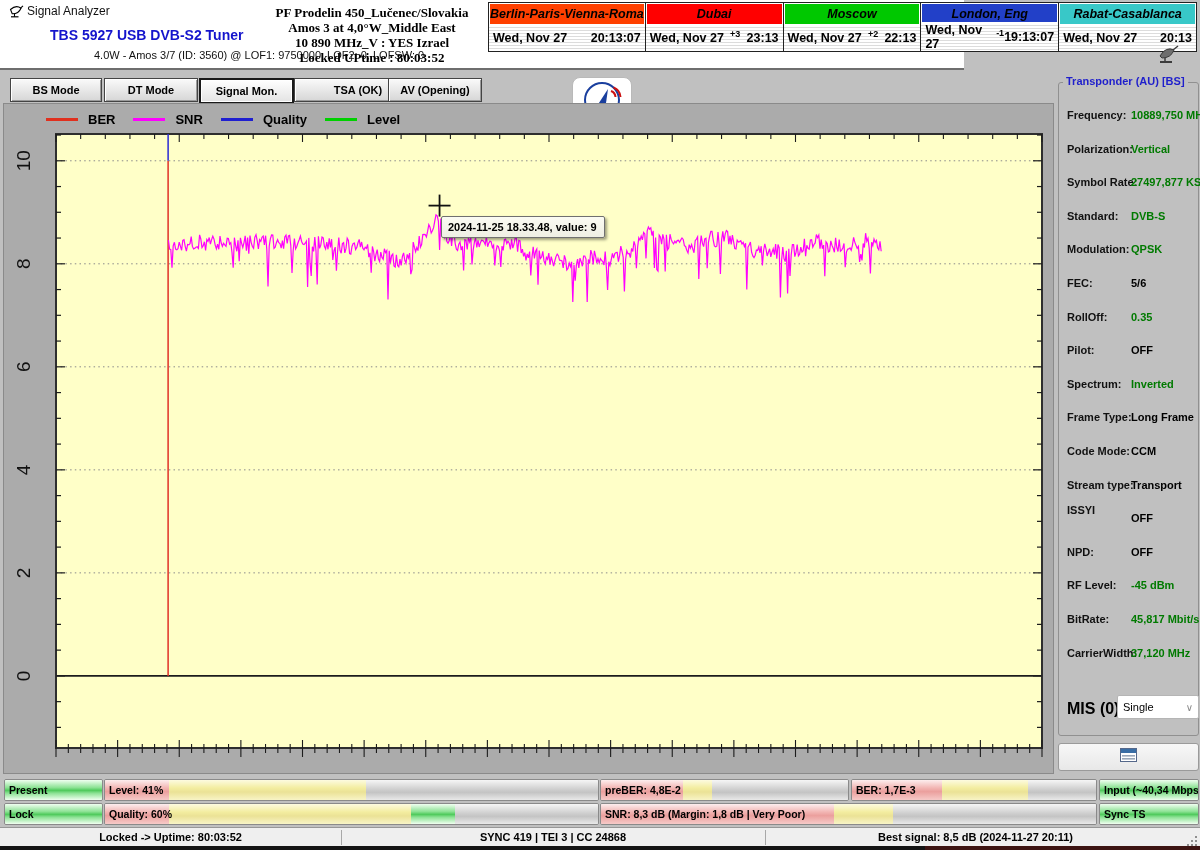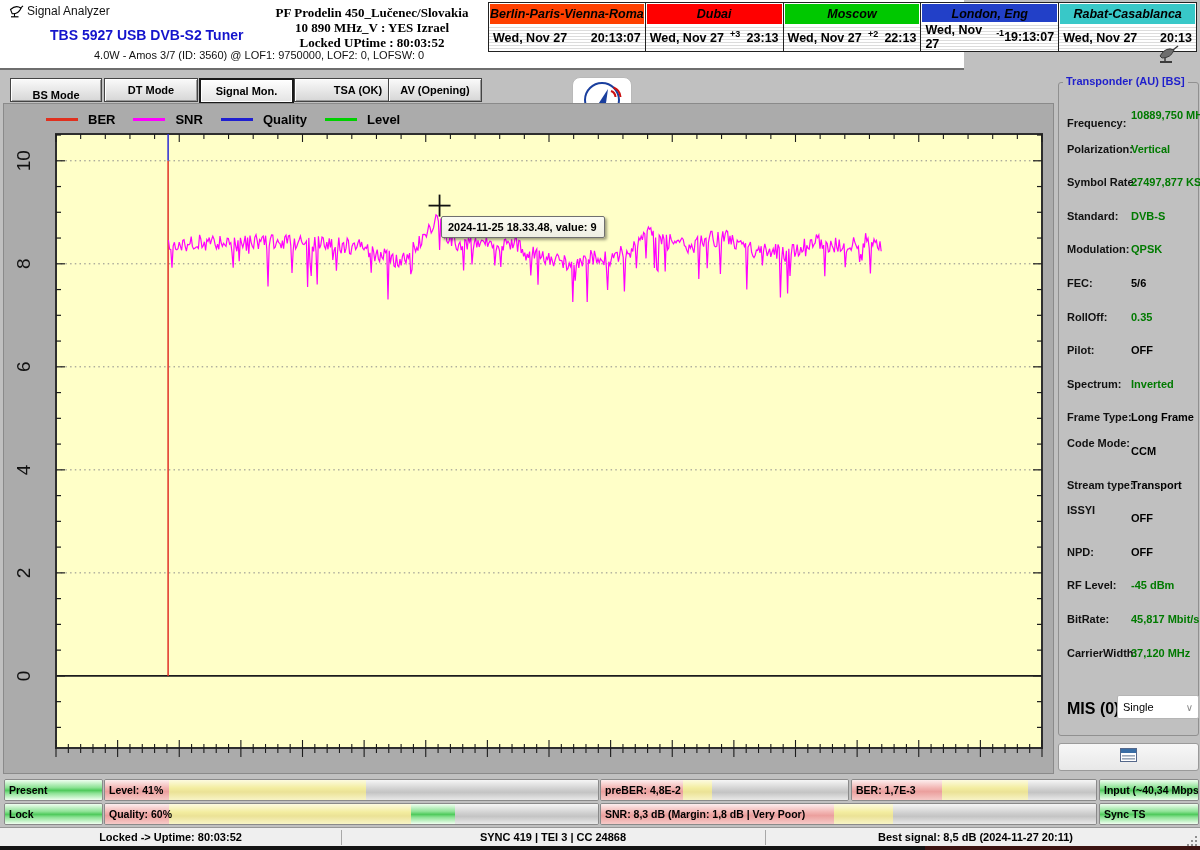--- a/index.html
+++ b/index.html
@@ -80,20 +80,21 @@
       <line x1="12.5" y1="5.2" x2="15" y2="2.8" stroke="#000" stroke-width="1.1"></line>
       <line x1="6.5" y1="10.8" x2="6.5" y2="13.8" stroke="#000" stroke-width="1.1"></line>
       <line x1="3" y1="13.8" x2="10.5" y2="13.8" stroke="#000" stroke-width="1.2"></line>
     </svg>
   </span>
   <span class="abs" id="titlebar-title">Signal Analyzer</span>
   <span class="abs" id="tuner-title">TBS 5927 USB DVB-S2 Tuner</span>
   <span class="abs" id="tuner-sub">4.0W - Amos 3/7 (ID: 3560) @ LOF1: 9750000, LOF2: 0, LOFSW: 0</span>
   <div class="abs" id="site-block">
       <div>PF Prodelin 450_Lučenec/Slovakia</div>
+      <div>Amos 3 at 4,0°W_Middle East</div>
       <div>10 890 MHz_V : YES Izrael</div>
       <div>Locked UPtime : 80:03:52</div>
     </div>
   <div class="abs" id="clocks">
       <div class="clock-col">
         <div class="clock-city" style="background: rgb(255, 64, 0);">Berlin-Paris-Vienna-Roma</div>
         <div class="clock-row">
           <span>Wed, Nov 27</span>
           <span class="clock-offset"></span>
           <span>20:13:07</span>
@@ -136,21 +137,21 @@
 <span class="abs" id="corner-icon">
   <svg width="30" height="22" viewBox="0 0 30 22">
     <path d="M8 14 Q14 4 22 8 Q19 16 10 16 Z" fill="#6e6e6e" stroke="#3c3c3c"></path>
     <line x1="21" y1="8" x2="26" y2="4" stroke="#3c3c3c" stroke-width="1.5"></line>
     <line x1="13" y1="16" x2="13" y2="20" stroke="#3c3c3c" stroke-width="1.5"></line>
     <line x1="8" y1="20" x2="20" y2="20" stroke="#3c3c3c" stroke-width="2"></line>
   </svg>
 </span>
 
 <div id="tabs">
-    <div class="tab" style="left: 10px; width: 90px; align-items: flex-end;">
+    <div class="tab" style="left: 10px; width: 90px;">
       <span>BS Mode</span>
     </div>
     <div class="tab" style="left: 104px; width: 92px;">
       <span>DT Mode</span>
     </div>
     <div class="tab active" style="left: 199px; width: 91px;">
       <span>Signal Mon.</span>
     </div>
     <div class="tab" style="left: 294px; width: 90px; padding-left: 18px;">
       <span>TSA (OK)</span>
@@ -380,41 +381,41 @@
       <line x1="164.1082" y1="571.8859060402684" x2="164.1082" y2="56.78523489932884" stroke="#E03127" stroke-width="1.5"></line>
       <line x1="164.1082" y1="56.78523489932884" x2="164.1082" y2="30" stroke="#2A2AD4" stroke-width="1.5"></line>
       <path d="M164.4 136.2L165.6 145.1L166.8 145.6L168.0 163.7L169.2 141.9L170.4 138.3L171.6 145.0L172.8 145.7L174.0 144.6L175.2 138.2L176.4 142.2L177.6 146.3L178.8 136.4L180.0 135.7L181.2 142.3L182.4 147.2L183.6 140.5L184.8 140.9L186.0 139.6L187.2 132.6L188.4 142.4L189.6 145.0L190.8 144.3L192.0 143.2L193.2 142.8L194.4 144.4L195.6 130.9L196.8 135.0L198.0 143.5L199.2 141.7L200.4 137.8L201.6 146.4L202.8 135.5L204.0 137.4L205.2 133.5L206.4 140.2L207.6 135.6L208.8 132.2L210.0 135.1L211.2 141.1L212.4 144.8L213.6 140.1L214.8 145.3L216.0 132.0L217.2 139.0L218.4 142.3L219.6 139.2L220.8 141.0L222.0 142.4L223.2 134.3L224.4 134.6L225.6 140.2L226.8 138.7L228.0 148.5L229.2 163.7L230.4 133.7L231.6 141.5L232.8 147.3L234.0 136.4L235.2 157.1L236.4 133.8L237.6 139.3L238.8 143.4L240.0 138.6L241.2 131.9L242.4 146.6L243.6 133.5L244.8 149.8L246.0 131.5L247.2 138.6L248.4 142.5L249.6 144.3L250.8 133.3L252.0 130.7L253.2 136.7L254.4 144.9L255.6 135.6L256.8 137.4L258.0 133.2L259.2 132.0L260.4 140.8L261.6 131.7L262.8 145.3L264.0 182.6L265.2 142.2L266.4 134.6L267.6 131.0L268.8 131.1L270.0 144.3L271.2 143.1L272.4 138.7L273.6 135.7L274.8 138.7L276.0 139.6L277.2 144.1L278.4 136.7L279.6 144.7L280.8 132.9L282.0 131.1L283.2 139.4L284.4 132.0L285.6 131.4L286.8 141.6L288.0 169.0L289.2 146.3L290.4 134.5L291.6 144.9L292.8 142.4L294.0 138.8L295.2 135.7L296.4 132.0L297.6 137.5L298.8 140.1L300.0 140.6L301.2 139.2L302.4 137.1L303.6 182.9L304.8 133.9L306.0 158.5L307.2 171.9L308.4 142.7L309.6 147.4L310.8 133.1L312.0 147.1L313.2 180.5L314.4 132.2L315.6 144.4L316.8 141.1L318.0 133.0L319.2 133.9L320.4 142.3L321.6 144.9L322.8 138.0L324.0 145.3L325.2 134.3L326.4 143.5L327.6 135.2L328.8 156.0L330.0 146.7L331.2 143.1L332.4 166.8L333.6 147.5L334.8 133.5L336.0 146.3L337.2 149.3L338.4 139.6L339.6 138.7L340.8 148.9L342.0 144.4L343.2 134.3L344.4 136.5L345.6 149.5L346.8 150.1L348.0 142.5L349.2 139.5L350.4 139.1L351.6 145.5L352.8 143.4L354.0 138.8L355.2 135.4L356.4 143.2L357.6 138.0L358.8 144.2L360.0 145.9L361.2 143.2L362.4 144.3L363.6 140.3L364.8 153.1L366.0 148.9L367.2 168.8L368.4 142.5L369.6 147.5L370.8 157.2L372.0 150.3L373.2 145.7L374.4 154.9L375.6 157.5L376.8 148.1L378.0 153.4L379.2 155.3L380.4 144.8L381.6 148.6L382.8 146.6L384.0 195.5L385.2 146.7L386.4 159.2L387.6 151.6L388.8 150.1L390.0 162.0L391.2 163.1L392.4 150.9L393.6 161.4L394.8 162.9L396.0 155.2L397.2 161.5L398.4 152.3L399.6 148.9L400.8 156.3L402.0 159.2L403.2 150.4L404.4 154.1L405.6 149.1L406.8 170.2L408.0 165.6L409.2 138.1L410.4 143.2L411.6 147.7L412.8 143.6L414.0 146.6L415.2 132.1L416.4 143.2L417.6 140.5L418.8 130.6L420.0 130.3L421.2 130.6L422.4 133.0L423.6 127.4L424.8 120.7L426.0 123.3L427.2 129.0L428.4 126.7L429.6 123.7L430.8 116.9L432.0 110.8L433.2 111.9L434.4 117.0L435.6 146.0L436.8 114.6L438.0 124.1L439.2 130.2L440.4 133.4L441.6 125.9L442.8 137.4L444.0 139.2L445.2 136.8L446.4 128.4L447.6 142.0L448.8 128.1L450.0 129.5L451.2 139.6L452.4 145.1L453.6 146.4L454.8 140.2L456.0 138.0L457.2 146.2L458.4 142.2L459.6 166.4L460.8 135.7L462.0 136.1L463.2 145.5L464.4 133.9L465.6 138.0L466.8 133.3L468.0 160.4L469.2 145.9L470.4 138.2L471.6 134.0L472.8 143.5L474.0 136.4L475.2 143.0L476.4 138.8L477.6 136.2L478.8 136.5L480.0 137.8L481.2 140.6L482.4 132.7L483.6 142.7L484.8 139.1L486.0 137.1L487.2 137.9L488.4 143.6L489.6 141.3L490.8 161.5L492.0 147.2L493.2 141.8L494.4 142.6L495.6 147.2L496.8 162.9L498.0 142.1L499.2 146.4L500.4 135.6L501.6 135.1L502.8 139.6L504.0 137.3L505.2 139.2L506.4 145.5L507.6 135.4L508.8 144.1L510.0 140.0L511.2 133.8L512.4 134.2L513.6 147.7L514.8 136.4L516.0 136.9L517.2 149.0L518.4 145.2L519.6 152.3L520.8 148.6L522.0 156.3L523.2 149.9L524.4 153.8L525.6 147.6L526.8 171.4L528.0 153.3L529.2 142.8L530.4 154.5L531.6 147.3L532.8 145.0L534.0 180.7L535.2 146.6L536.4 154.5L537.6 153.1L538.8 147.4L540.0 156.9L541.2 160.1L542.4 153.4L543.6 155.4L544.8 149.0L546.0 160.7L547.2 152.6L548.4 157.2L549.6 162.1L550.8 157.0L552.0 152.6L553.2 150.2L554.4 151.7L555.6 156.3L556.8 156.4L558.0 157.0L559.2 164.0L560.4 151.4L561.6 155.4L562.8 166.0L564.0 164.4L565.2 158.9L566.4 162.5L567.6 157.8L568.8 197.9L570.0 161.0L571.2 176.6L572.4 160.9L573.6 155.2L574.8 163.9L576.0 154.1L577.2 157.6L578.4 162.3L579.6 152.0L580.8 152.0L582.0 155.0L583.2 198.1L584.4 155.5L585.6 159.5L586.8 146.1L588.0 150.3L589.2 160.4L590.4 146.9L591.6 152.2L592.8 159.0L594.0 154.7L595.2 159.0L596.4 154.7L597.6 156.3L598.8 157.6L600.0 161.0L601.2 147.6L602.4 163.8L603.6 186.0L604.8 157.8L606.0 161.4L607.2 156.0L608.4 149.4L609.6 154.2L610.8 149.5L612.0 148.6L613.2 148.5L614.4 157.6L615.6 151.7L616.8 142.2L618.0 147.1L619.2 153.1L620.4 187.6L621.6 155.5L622.8 146.8L624.0 149.8L625.2 149.5L626.4 153.6L627.6 144.4L628.8 147.5L630.0 137.3L631.2 141.7L632.4 164.1L633.6 143.1L634.8 133.8L636.0 136.2L637.2 132.1L638.4 135.8L639.6 128.5L640.8 130.0L642.0 154.4L643.2 126.8L644.4 123.0L645.6 125.2L646.8 123.9L648.0 131.5L649.2 126.8L650.4 164.1L651.6 133.4L652.8 165.6L654.0 167.1L655.2 131.1L656.4 133.0L657.6 140.1L658.8 130.4L660.0 135.4L661.2 167.4L662.4 130.8L663.6 145.8L664.8 143.9L666.0 130.2L667.2 135.4L668.4 138.3L669.6 139.9L670.8 137.1L672.0 138.8L673.2 136.6L674.4 136.3L675.6 138.3L676.8 135.9L678.0 134.0L679.2 135.5L680.4 141.7L681.6 142.5L682.8 146.4L684.0 148.9L685.2 140.7L686.4 144.1L687.6 140.5L688.8 145.1L690.0 148.8L691.2 136.7L692.4 135.1L693.6 132.8L694.8 174.9L696.0 142.6L697.2 131.5L698.4 139.1L699.6 142.6L700.8 134.8L702.0 134.2L703.2 164.3L704.4 138.6L705.6 132.5L706.8 127.3L708.0 127.3L709.2 135.8L710.4 141.9L711.6 142.8L712.8 142.2L714.0 128.1L715.2 141.0L716.4 169.9L717.6 135.9L718.8 127.4L720.0 137.5L721.2 129.9L722.4 126.5L723.6 127.6L724.8 140.2L726.0 131.8L727.2 140.4L728.4 131.2L729.6 137.9L730.8 144.5L732.0 145.0L733.2 136.2L734.4 138.0L735.6 137.6L736.8 136.7L738.0 140.0L739.2 138.4L740.4 142.6L741.6 139.3L742.8 185.5L744.0 143.1L745.2 141.1L746.4 138.0L747.6 148.2L748.8 151.9L750.0 153.6L751.2 151.2L752.4 146.1L753.6 146.5L754.8 143.0L756.0 148.8L757.2 142.2L758.4 161.5L759.6 146.5L760.8 139.8L762.0 144.8L763.2 152.0L764.4 148.2L765.6 144.8L766.8 152.8L768.0 148.2L769.2 144.7L770.4 150.7L771.6 140.0L772.8 154.8L774.0 140.5L775.2 143.9L776.4 193.4L777.6 156.4L778.8 143.1L780.0 154.7L781.2 157.6L782.4 146.8L783.6 189.6L784.8 144.7L786.0 172.0L787.2 150.9L788.4 140.6L789.6 140.6L790.8 152.6L792.0 148.4L793.2 140.6L794.4 151.8L795.6 150.2L796.8 143.1L798.0 148.0L799.2 146.7L800.4 134.8L801.6 152.3L802.8 141.3L804.0 144.3L805.2 145.2L806.4 135.9L807.6 135.7L808.8 143.2L810.0 140.5L811.2 138.9L812.4 130.5L813.6 133.7L814.8 131.0L816.0 144.7L817.2 135.5L818.4 144.6L819.6 141.1L820.8 172.2L822.0 137.7L823.2 139.4L824.4 148.0L825.6 147.1L826.8 136.9L828.0 141.4L829.2 144.3L830.4 148.3L831.6 133.9L832.8 143.7L834.0 147.5L835.2 135.6L836.4 147.3L837.6 146.1L838.8 144.0L840.0 139.5L841.2 163.3L842.4 148.1L843.6 145.2L844.8 144.9L846.0 144.0L847.2 146.3L848.4 141.3L849.6 133.4L850.8 138.1L852.0 141.2L853.2 144.3L854.4 142.3L855.6 158.0L856.8 150.0L858.0 156.4L859.2 139.5L860.4 143.5L861.6 129.2L862.8 137.2L864.0 134.4L865.2 144.1L866.4 169.4L867.6 138.2L868.8 141.6L870.0 135.0L871.2 138.4L872.4 136.4L873.6 143.7L874.8 145.8L876.0 137.4L877.2 147.3" fill="none" stroke="#FF00FF" stroke-width="1.2"></path>
       <line x1="424.55400000000003" y1="101.59899328859053" x2="446.55400000000003" y2="101.59899328859053" stroke="#111" stroke-width="1.8"></line>
       <line x1="435.55400000000003" y1="90.59899328859053" x2="435.55400000000003" y2="112.59899328859053" stroke="#111" stroke-width="1.8"></line>
     </svg>
   <div id="tooltip">2024-11-25 18.33.48, value: 9</div>
 </div>
 
 <div class="abs" id="transponder-box">
-    <span class="tr-label" style="top: 26px; margin-top: 8px;">Frequency:</span>
+    <span class="tr-label" style="top: 26px;">Frequency:</span>
     <span class="tr-value tr-green" style="top: 26px;">10889,750 MHz</span>
     <span class="tr-label" style="top: 59.6px;">Polarization:</span>
     <span class="tr-value tr-green" style="top: 59.6px;">Vertical</span>
     <span class="tr-label" style="top: 93.2px;">Symbol Rate:</span>
     <span class="tr-value tr-green" style="top: 93.2px;">27497,877 KS/s</span>
     <span class="tr-label" style="top: 126.8px;">Standard:</span>
     <span class="tr-value tr-green" style="top: 126.8px;">DVB-S</span>
     <span class="tr-label" style="top: 160.4px;">Modulation:</span>
     <span class="tr-value tr-green" style="top: 160.4px;">QPSK</span>
     <span class="tr-label" style="top: 194px;">FEC:</span>
     <span class="tr-value" style="top: 194px;">5/6</span>
     <span class="tr-label" style="top: 227.6px;">RollOff:</span>
     <span class="tr-value tr-green" style="top: 227.6px;">0.35</span>
     <span class="tr-label" style="top: 261.2px;">Pilot:</span>
     <span class="tr-value" style="top: 261.2px;">OFF</span>
     <span class="tr-label" style="top: 294.8px;">Spectrum:</span>
     <span class="tr-value tr-green" style="top: 294.8px;">Inverted</span>
     <span class="tr-label" style="top: 328.4px;">Frame Type:</span>
     <span class="tr-value" style="top: 328.4px;">Long Frame</span>
-    <span class="tr-label" style="top: 354px;">Code Mode:</span>
+    <span class="tr-label" style="top: 362px;">Code Mode:</span>
     <span class="tr-value" style="top: 362px;">CCM</span>
     <span class="tr-label" style="top: 395.6px;">Stream type:</span>
     <span class="tr-value" style="top: 395.6px;">Transport</span>
     <span class="tr-label" style="top: 421px;">ISSYI</span>
     <span class="tr-value" style="top: 429.2px;">OFF</span>
     <span class="tr-label" style="top: 462.8px;">NPD:</span>
     <span class="tr-value" style="top: 462.8px;">OFF</span>
     <span class="tr-label" style="top: 496.4px;">RF Level:</span>
     <span class="tr-value tr-green" style="top: 496.4px;">-45 dBm</span>
     <span class="tr-label" style="top: 530px;">BitRate:</span>

